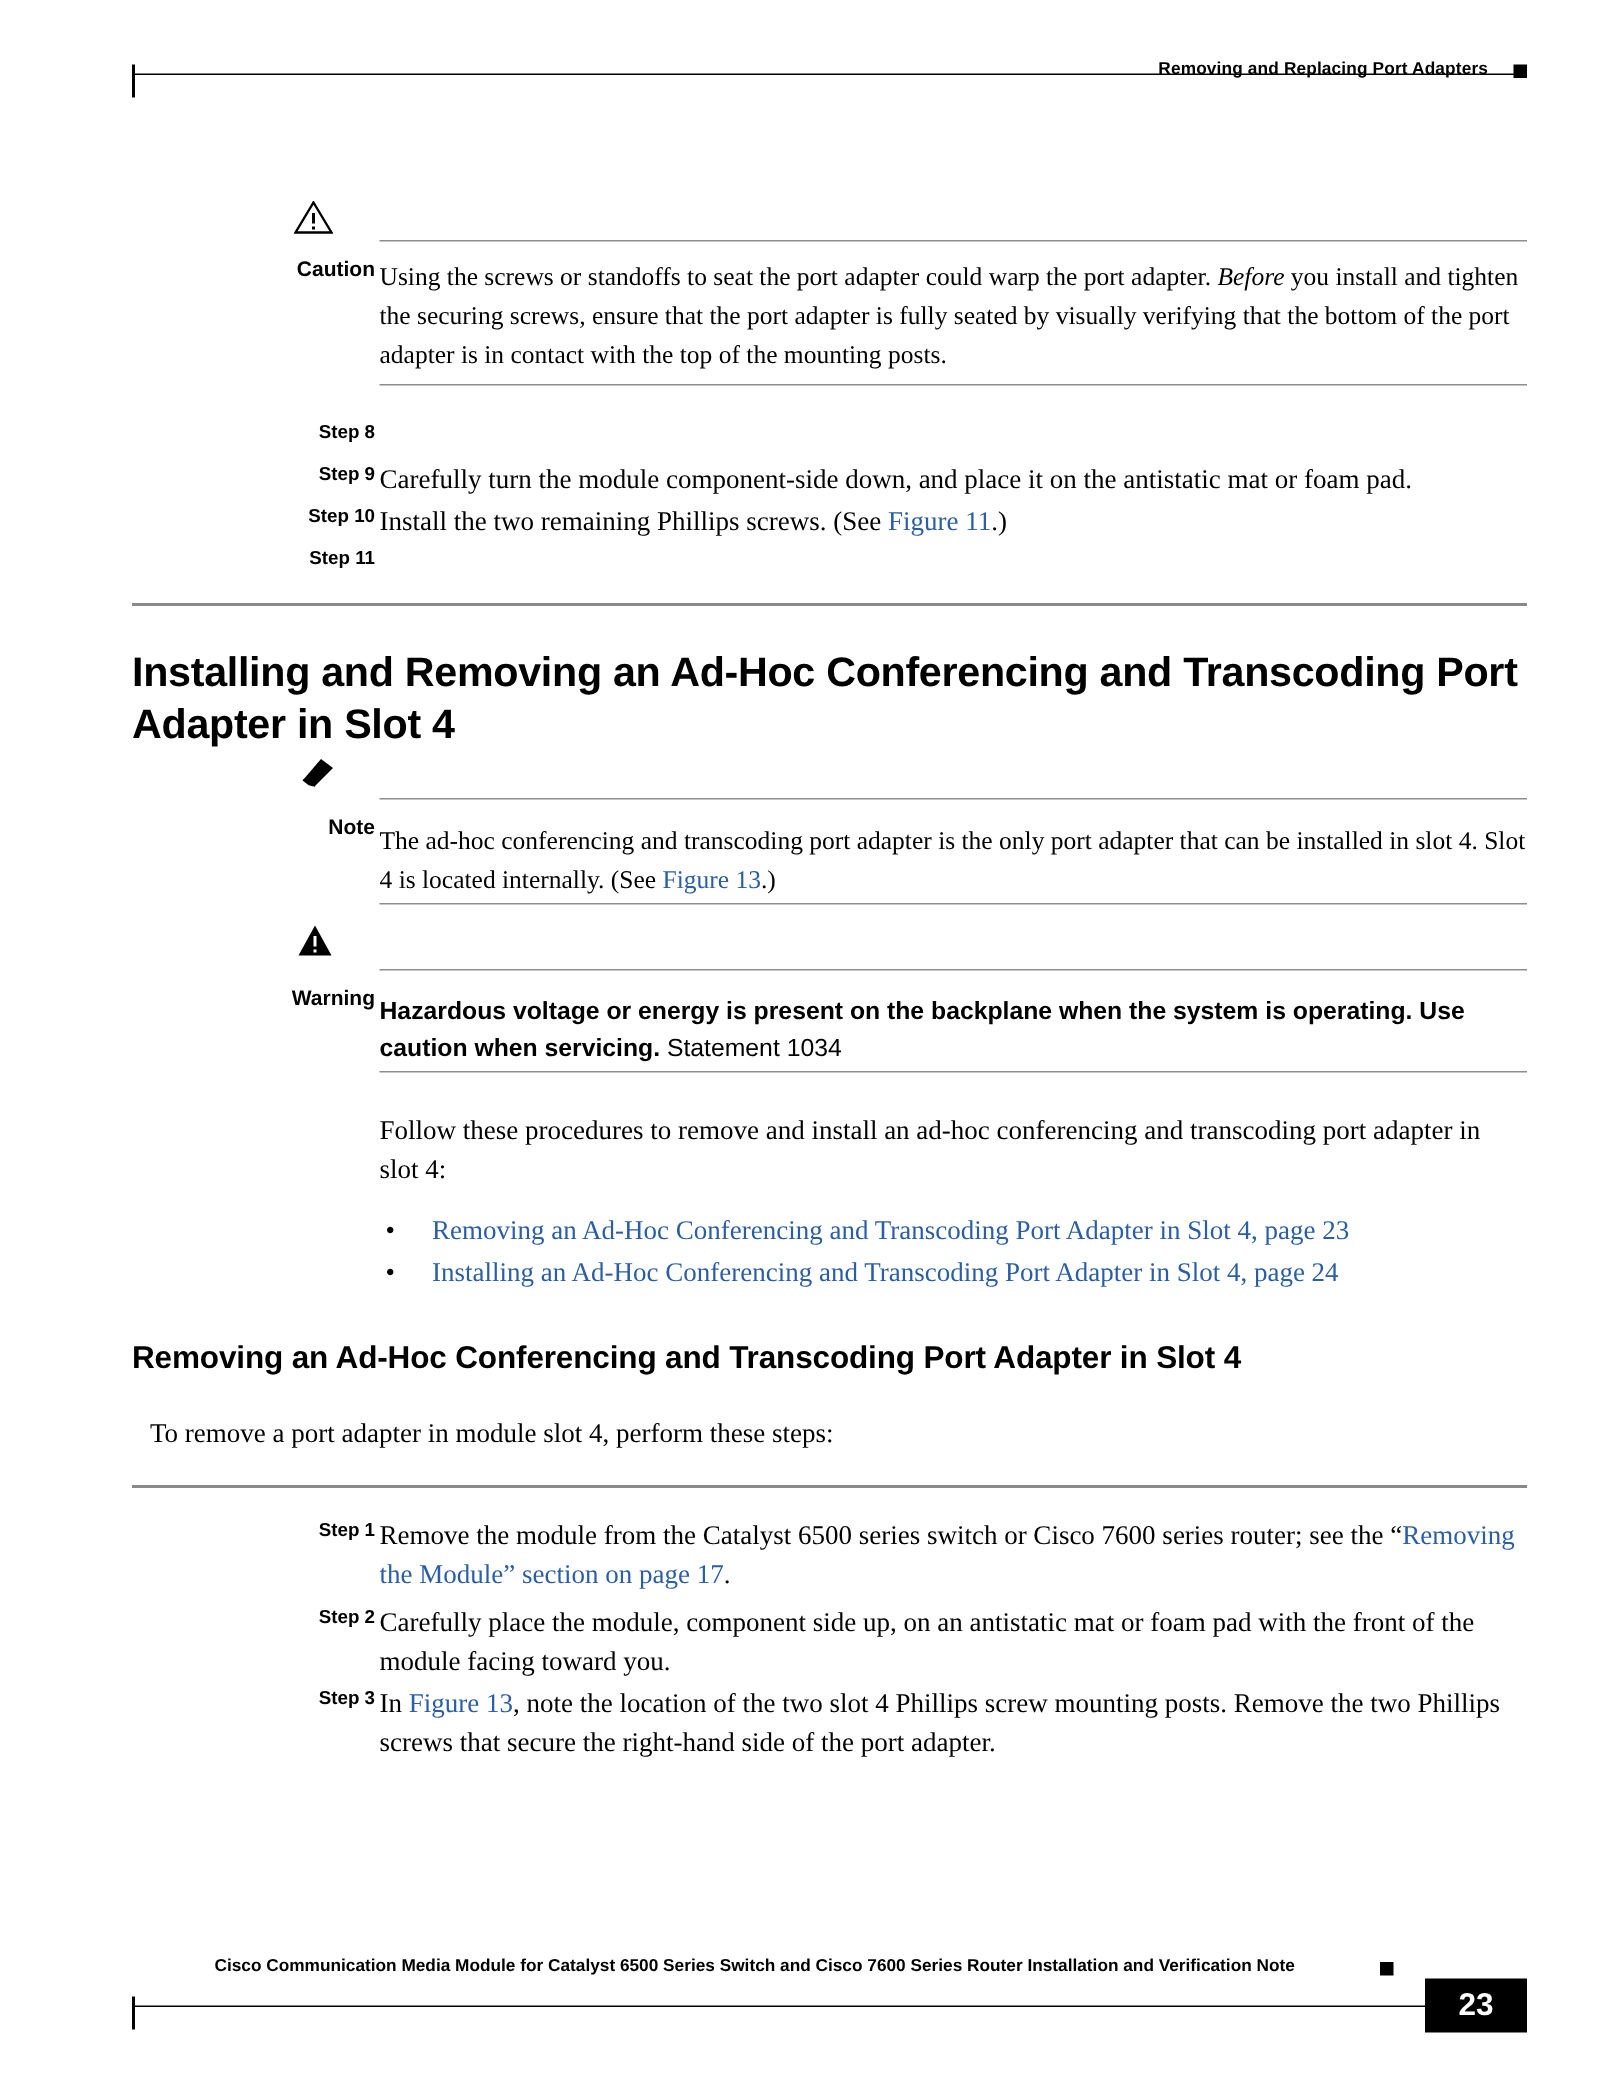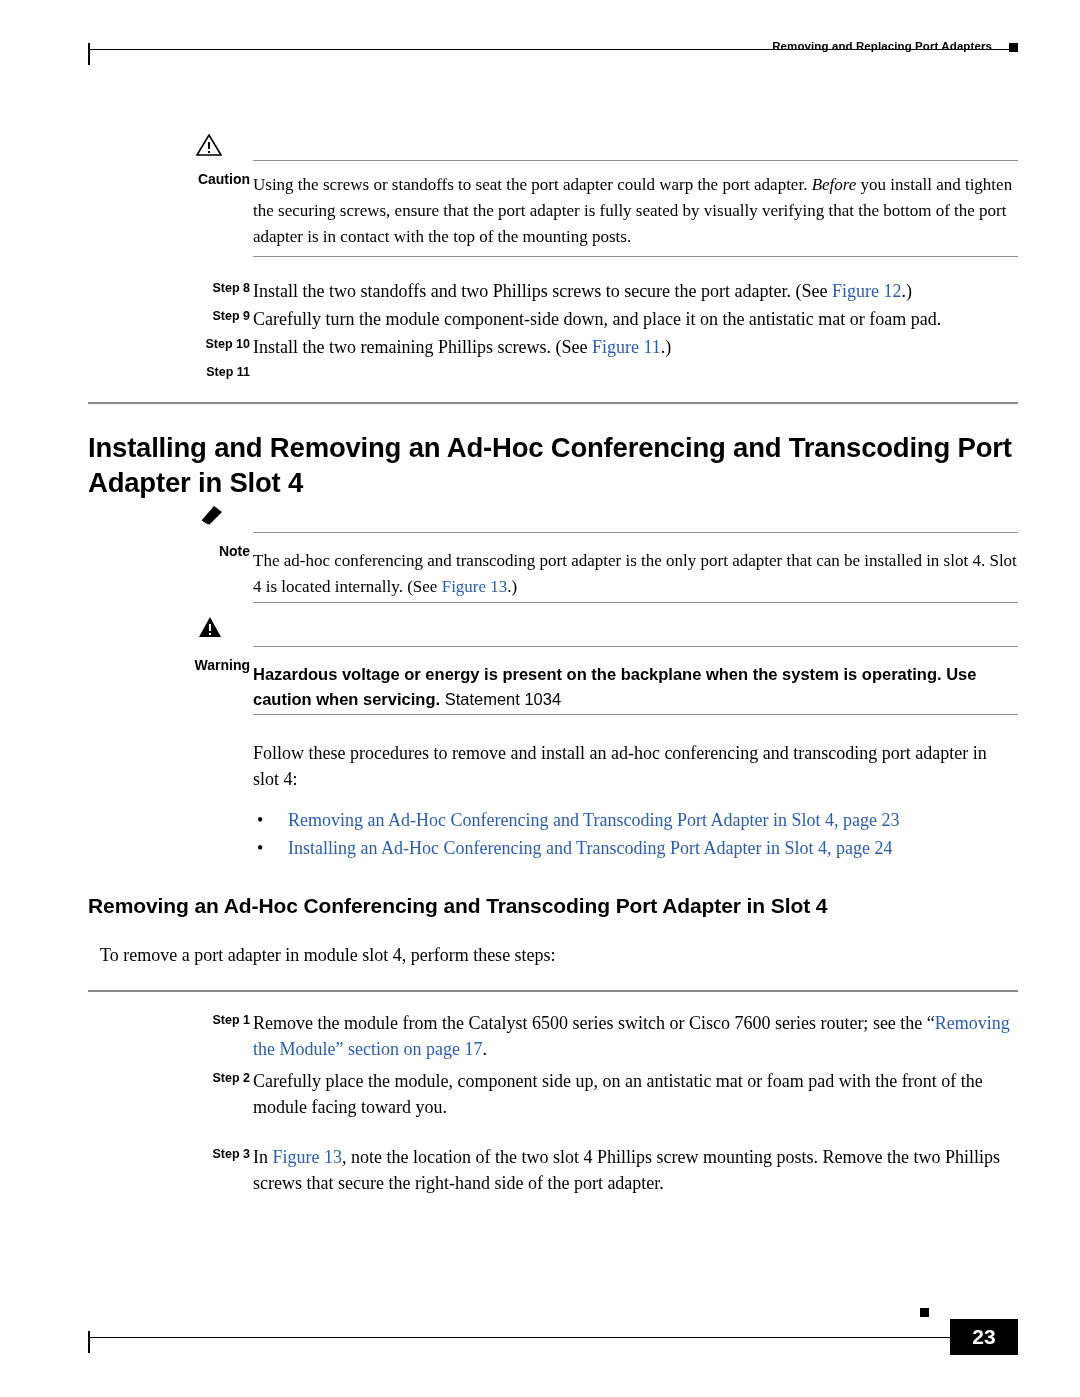--- a/index.html
+++ b/index.html
@@ -265,23 +265,20 @@
       <div class="admon-body" style="padding-top:8px;">
         <span>Using the screws or standoffs to seat the port adapter could warp the port adapter. </span><span class="ital">Before</span><span> you install and tighten the securing screws, ensure that the port adapter is fully seated by visually verifying that the bottom of the port adapter is in contact with the top of the mounting posts.</span>
       </div>
       <div class="admon-rule-bottom" style="top:126px;"></div>
     </div>
 
     <div style="margin-top:22px;">
 
       <div class="step">
         <div class="step-label">Step 8</div>
-        <div class="step-body">
-          <span>Install the two standoffs and two Phillips screws to secure the port adapter. (See </span><span class="link">Figure 12</span><span>.)</span>
-        </div>
       </div>
 
       <div class="step">
         <div class="step-label">Step 9</div>
         <div class="step-body">
           <span>Carefully turn the module component-side down, and place it on the antistatic mat or foam pad.</span>
         </div>
       </div>
 
       <div class="step">
@@ -353,38 +350,39 @@
 
     <div style="margin-top:18px;">
 
       <div class="step" style="margin-bottom:6px;">
         <div class="step-label">Step 1</div>
         <div class="step-body">
           <span>Remove the module from the Catalyst 6500 series switch or Cisco 7600 series router; see the “</span><span class="link">Removing the Module” section on page 17</span><span>.</span>
         </div>
       </div>
 
-      <div class="step" style="margin-bottom:24px;">
+      <div class="step" style="margin-bottom:2px;">
         <div class="step-label">Step 2</div>
         <div class="step-body">
           <span>Carefully place the module, component side up, on an antistatic mat or foam pad with the front of the module facing toward you.</span>
         </div>
       </div>
 
       <div class="step">
         <div class="step-label">Step 3</div>
         <div class="step-body">
           <span>In </span><span class="link">Figure 13</span><span>, note the location of the two slot 4 Phillips screw mounting posts. Remove the two Phillips screws that secure the right-hand side of the port adapter.</span>
         </div>
       </div>
 
     </div>
 
   </div>
 
   <div class="footer">
+    <div class="footer-text">Cisco Communication Media Module for Catalyst 6500 Series Switch and Cisco 7600 Series Router Installation and Verification Note</div>
     <div class="footer-square"></div>
     <div class="footer-rule"></div>
     <div class="footer-tick"></div>
     <div class="page-num-box">23</div>
   </div>
 
 </div>
 
 </body></html>

